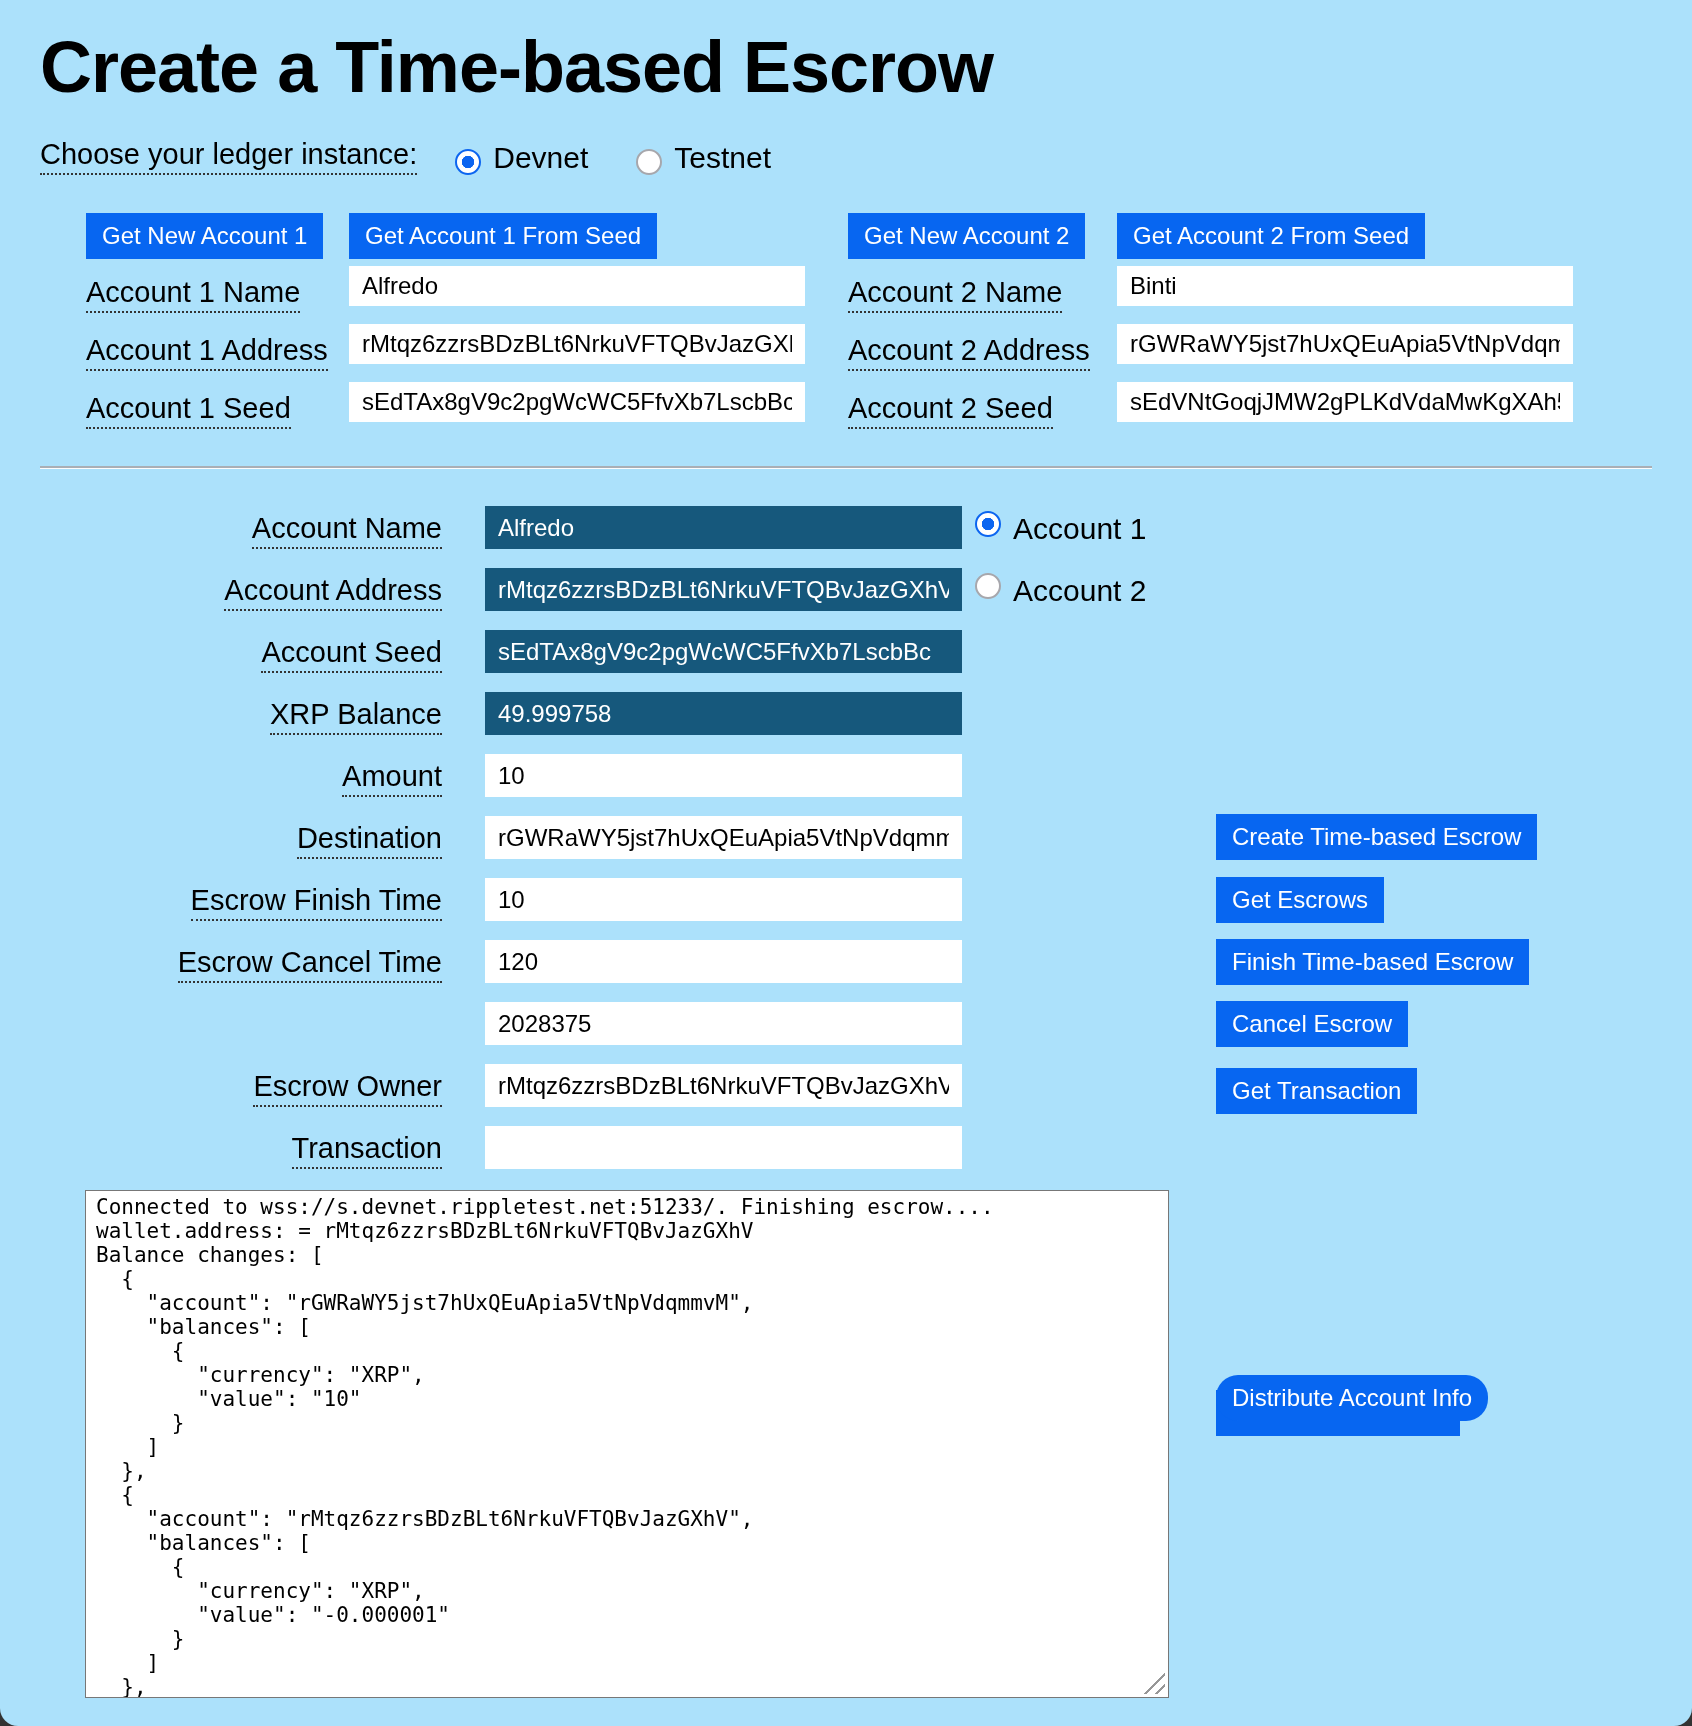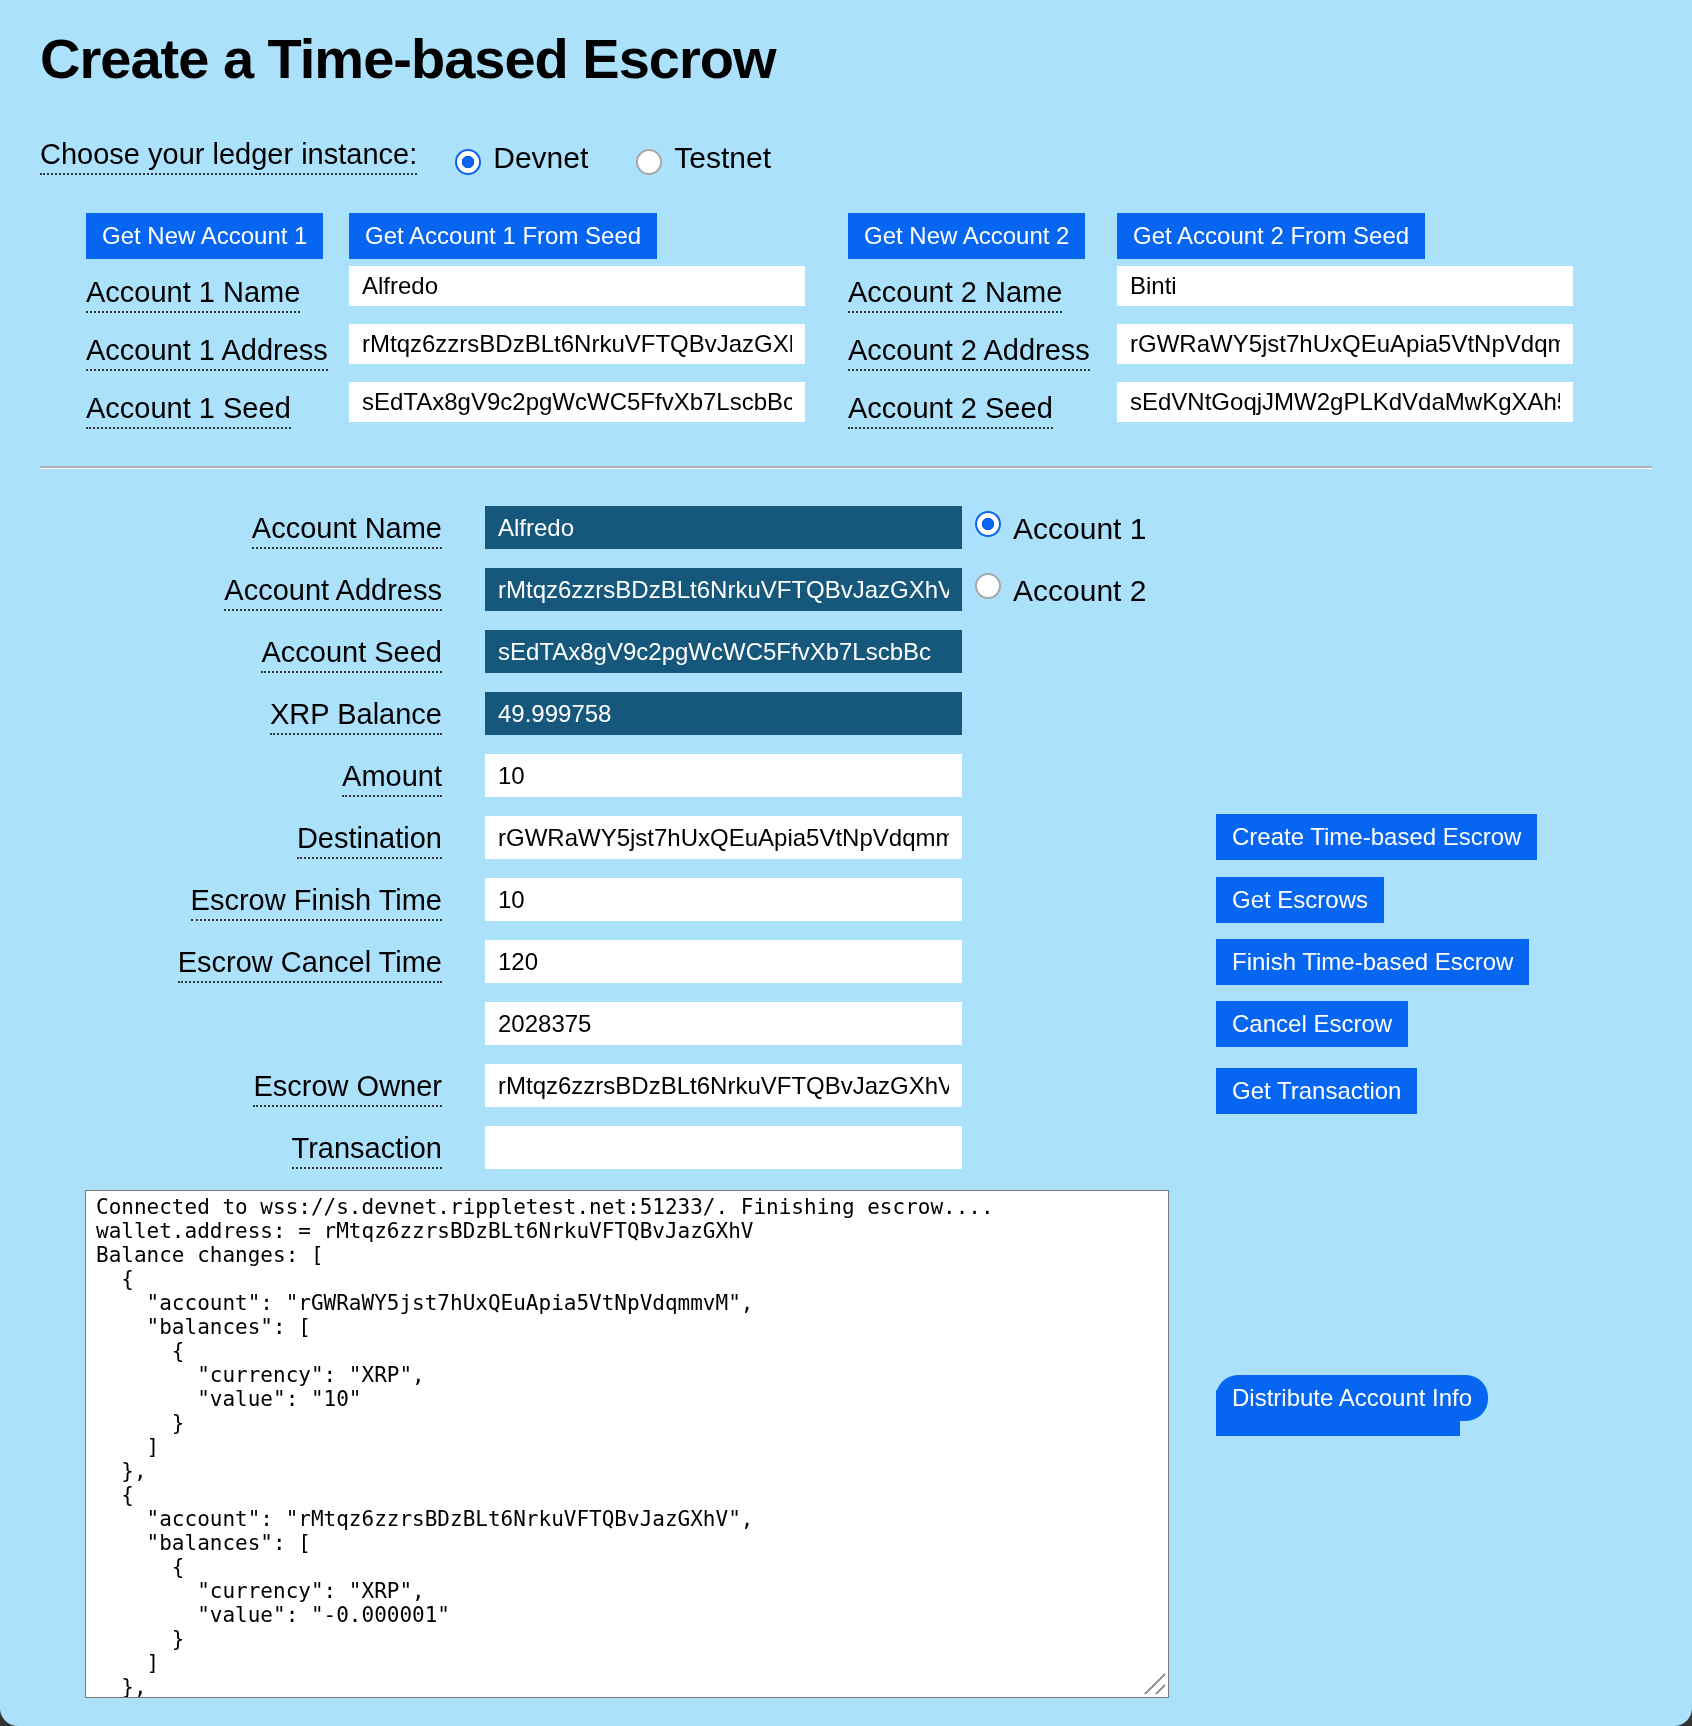--- a/index.html
+++ b/index.html
@@ -9,21 +9,21 @@
     height:1726px;
     background:#ace1fb;
     font-family:"Liberation Sans", sans-serif;
     color:#000;
     overflow:hidden;
     border-radius:0 0 18px 18px;
   }
   .abs{position:absolute;}
   h1.title{
     position:absolute; left:40px; top:26px; margin:0;
-    font-size:56px; font-weight:bold; letter-spacing:-1px; color:#000;
+    font-size:72px; font-weight:bold; letter-spacing:-1px; color:#000;
   }
   .dotted{
     border-bottom:2px dotted #333;
     padding-bottom:2px;
     display:inline-block;
   }
   .ledger-row{
     position:absolute; left:40px; top:138px;
     display:flex; align-items:flex-end; font-size:29px;
   }

